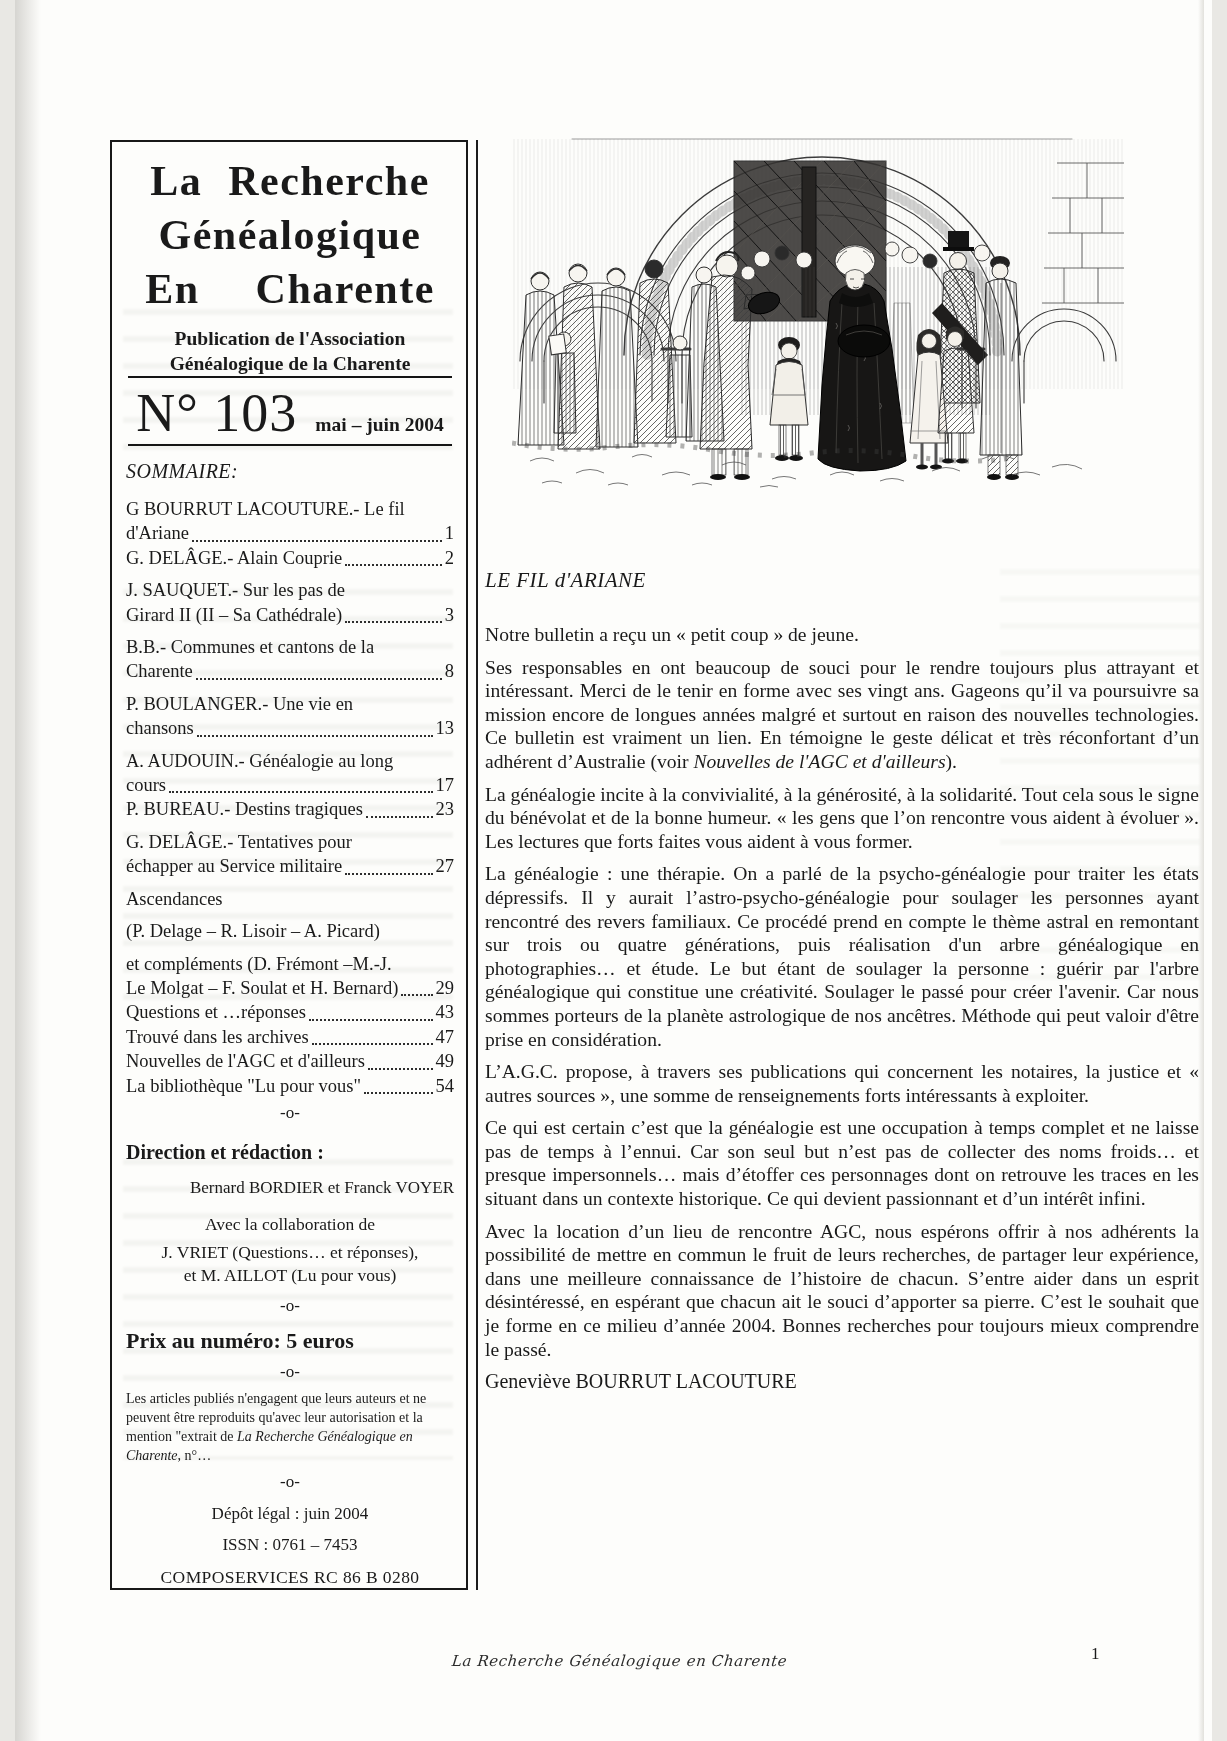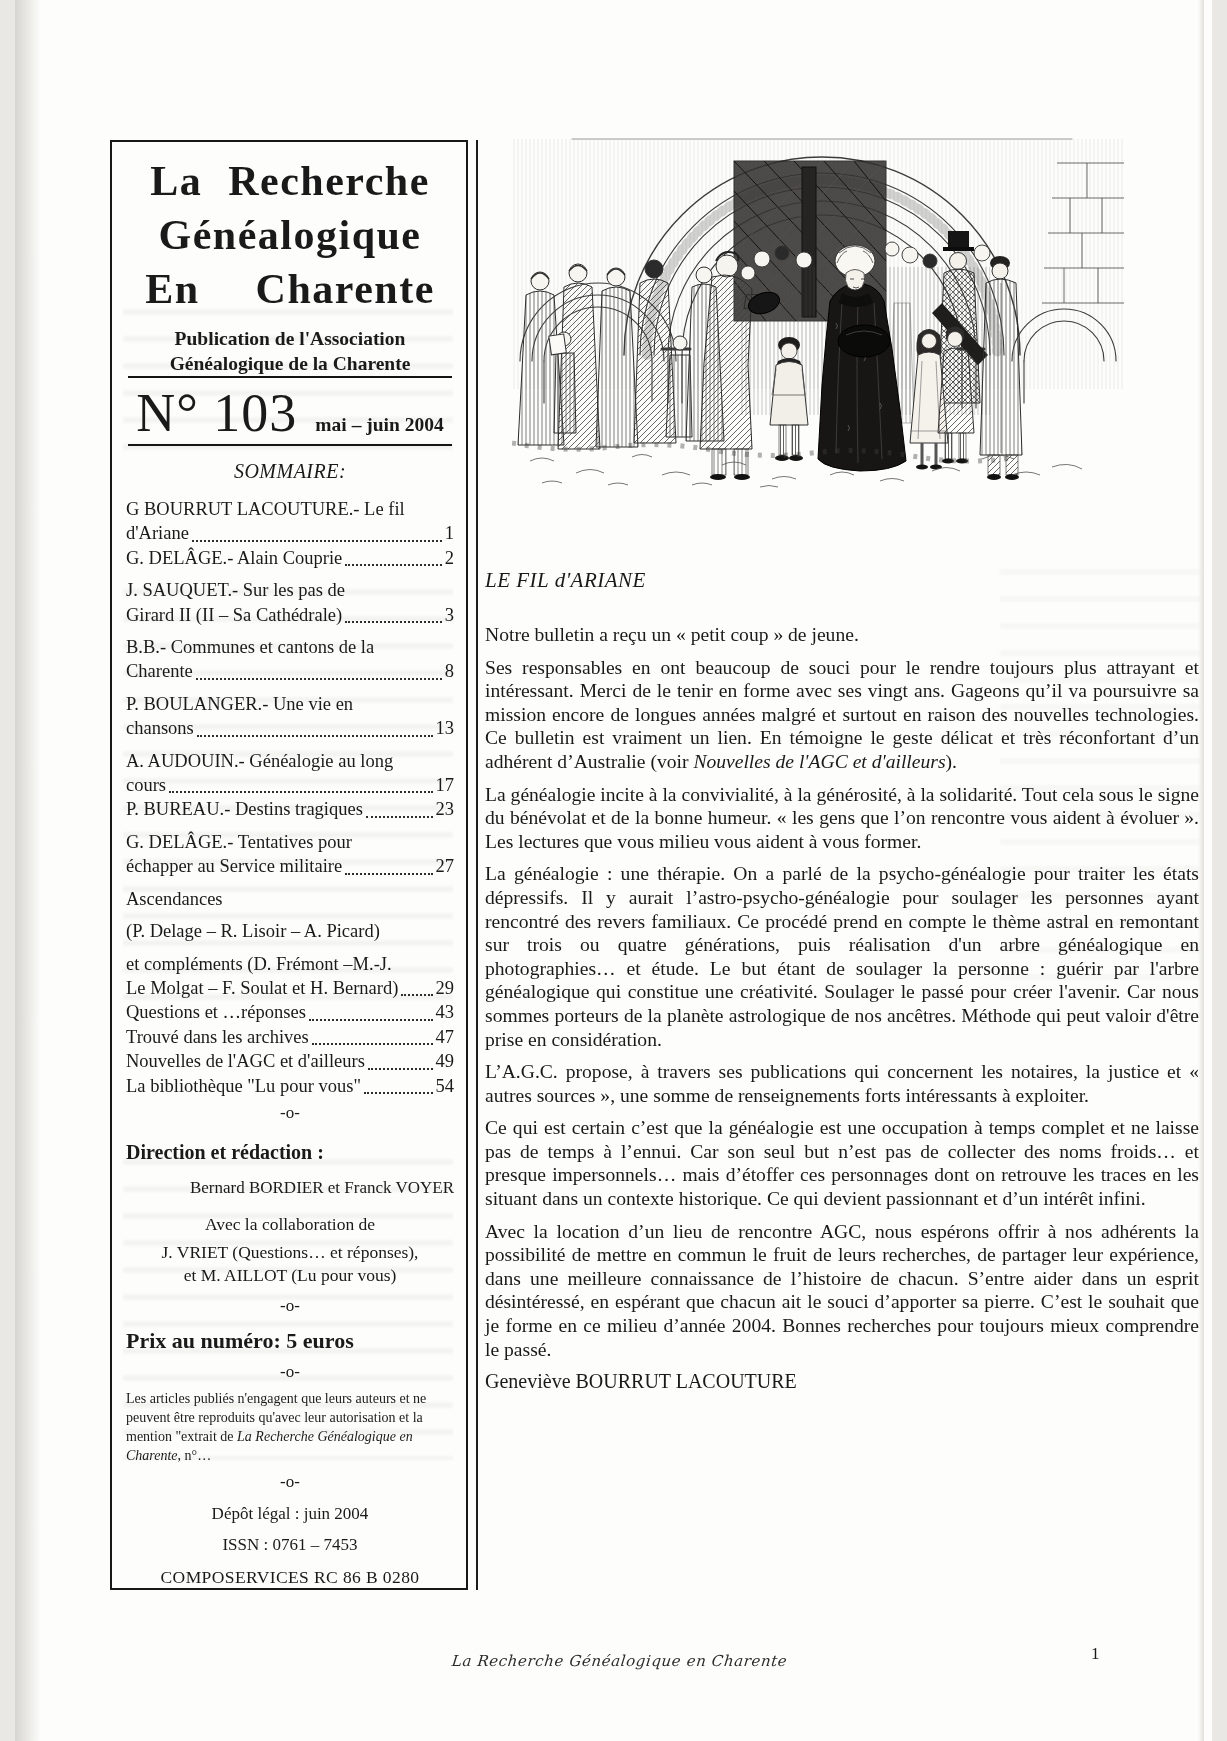--- a/index.html
+++ b/index.html
@@ -23,21 +23,21 @@
   .journal-title{font-weight:bold;font-size:42px;line-height:54px;text-align:center;letter-spacing:1.5px;}
   .jt-l0{word-spacing:14px;}
   .jt-l2{word-spacing:44px;}
   .publisher{font-weight:bold;font-size:19.5px;line-height:25px;text-align:center;margin-top:10px;}
   hr.rule{border:none;border-top:2px solid #151515;margin:0 2px;}
   .rule1{margin-top:36px;}
   .rule2{margin-top:8px;}
   .issue-row{margin-top:4px;text-align:center;white-space:nowrap;height:62px;}
   .issue-no{font-weight:normal;font-size:54px;letter-spacing:1px;vertical-align:baseline;}
   .issue-date{font-weight:bold;font-size:19.5px;margin-left:14px;}
-  .sommaire-heading{font-style:italic;font-size:20px;margin-top:14px;letter-spacing:.5px;text-align:center;}
+  .sommaire-heading{font-style:italic;font-size:20px;margin-top:14px;letter-spacing:.5px;}
   #toc{margin-top:14px;font-size:18.5px;line-height:24.4px;}
   .toc-line{white-space:nowrap;margin-top:8px;}
   .toc-last{display:flex;}
   .toc-text{flex:none;white-space:nowrap;}
   .toc-leader{flex:1 1 auto;min-width:8px;border-bottom:2.4px dotted #2e2e2e;
         align-self:flex-end;margin:0 3px 4px 3px;}
   .toc-page{flex:none;}
   .sep{text-align:center;font-size:17px;line-height:22px;}
   .sep-a{margin-top:4px;}.sep-b{margin-top:8px;}.sep-c{margin-top:6px;}.sep-d{margin-top:6px;}
   .dir-heading{font-weight:bold;font-size:20px;line-height:25px;margin-top:16px;}
@@ -377,21 +377,21 @@
         <path d="M30 380 q10 -4 20 0 M96 382 q10 -4 20 0 M180 382 q10 -4 20 0 M248 384 q9 -3 18 0"></path>
       </g>
     </g>
   </svg>
 
   <div class="article">
     <div class="article-heading">LE FIL d'ARIANE</div>
     <div id="paragraphs">
         <p><span>Notre bulletin a reçu un « petit coup » de jeune.</span></p>
         <p><span>Ses responsables en ont beaucoup de souci pour le rendre toujours plus attrayant et intéressant. Merci de le tenir en forme avec ses vingt ans. Gageons qu’il va poursuivre sa mission encore de longues années malgré et surtout en raison des nouvelles technologies. Ce bulletin est vraiment un lien. En témoigne le geste délicat et très réconfortant d’un adhérent d’Australie (voir </span><span class="it">Nouvelles de l'AGC et d'ailleurs</span><span>).</span></p>
-        <p><span>La généalogie incite à la convivialité, à la générosité, à la solidarité. Tout cela sous le signe du bénévolat et de la bonne humeur. « les gens que l’on rencontre vous aident à évoluer ». Les lectures que vous milieu vous aident à vous former.</span></p>
+        <p><span>La généalogie incite à la convivialité, à la générosité, à la solidarité. Tout cela sous le signe du bénévolat et de la bonne humeur. « les gens que l’on rencontre vous aident à évoluer ». Les lectures que forts faites vous aident à vous former.</span></p>
         <p><span>La généalogie : une thérapie. On a parlé de la psycho-généalogie pour traiter les états dépressifs. Il y aurait l’astro-psycho-généalogie pour soulager les personnes ayant rencontré des revers familiaux. Ce procédé prend en compte le thème astral en remontant sur trois ou quatre générations, puis réalisation d'un arbre généalogique en photographies… et étude. Le but étant de soulager la personne : guérir par l'arbre généalogique qui constitue une créativité. Soulager le passé pour créer l'avenir. Car nous sommes porteurs de la planète astrologique de nos ancêtres. Méthode qui peut valoir d'être prise en considération.</span></p>
         <p><span>L’A.G.C. propose, à travers ses publications qui concernent les notaires, la justice et « autres sources », une somme de renseignements forts intéressants à exploiter.</span></p>
         <p><span>Ce qui est certain c’est que la généalogie est une occupation à temps complet et ne laisse pas de temps à l’ennui. Car son seul but n’est pas de collecter des noms froids… et presque impersonnels… mais d’étoffer ces personnages dont on retrouve les traces en les situant dans un contexte historique. Ce qui devient passionnant et d’un intérêt infini.</span></p>
         <p><span>Avec la location d’un lieu de rencontre AGC, nous espérons offrir à nos adhérents la possibilité de mettre en commun le fruit de leurs recherches, de partager leur expérience, dans une meilleure connaissance de l’histoire de chacun. S’entre aider dans un esprit désintéressé, en espérant que chacun ait le souci d’apporter sa pierre. C’est le souhait que je forme en ce milieu d’année 2004. Bonnes recherches pour toujours mieux comprendre le passé.</span></p>
       </div>
     <div class="signature">Geneviève BOURRUT LACOUTURE</div>
   </div>
 
   <div class="footer-title">La Recherche Généalogique en Charente</div>
   <div class="page-number">1</div>

